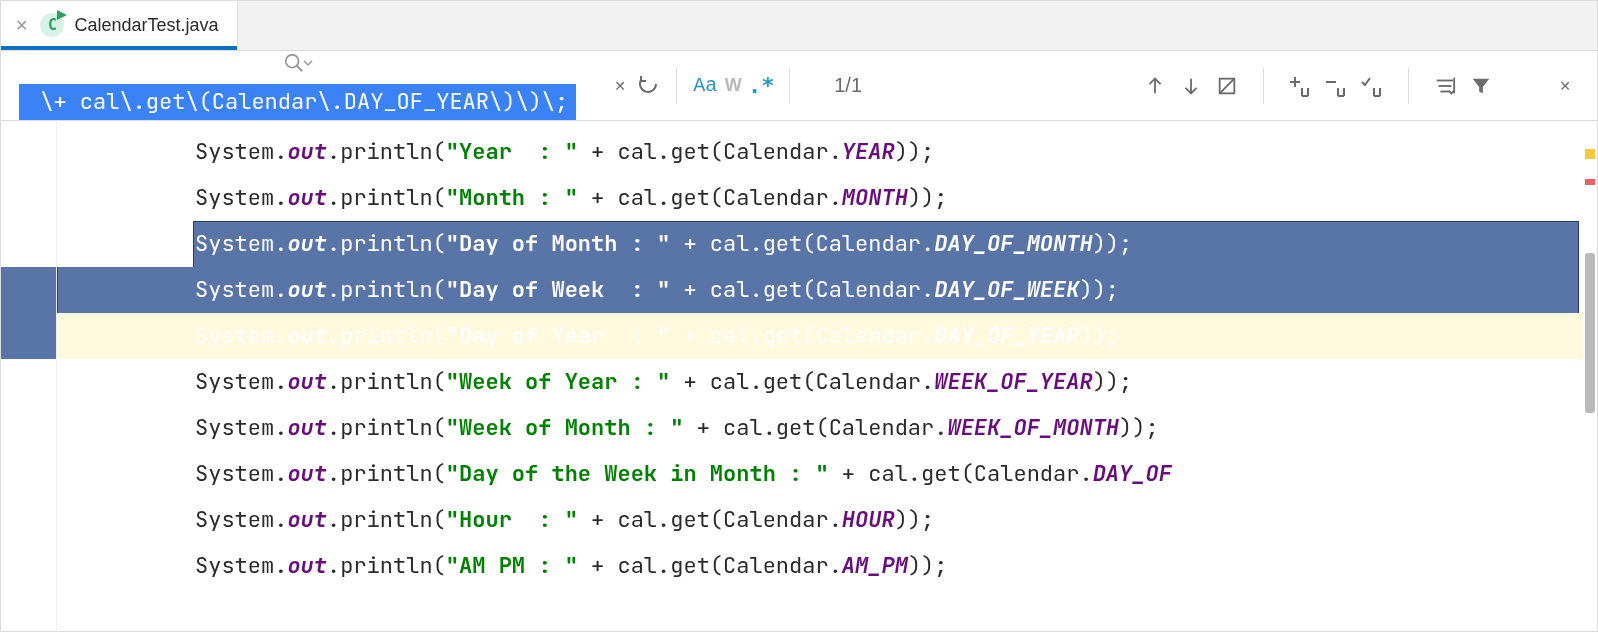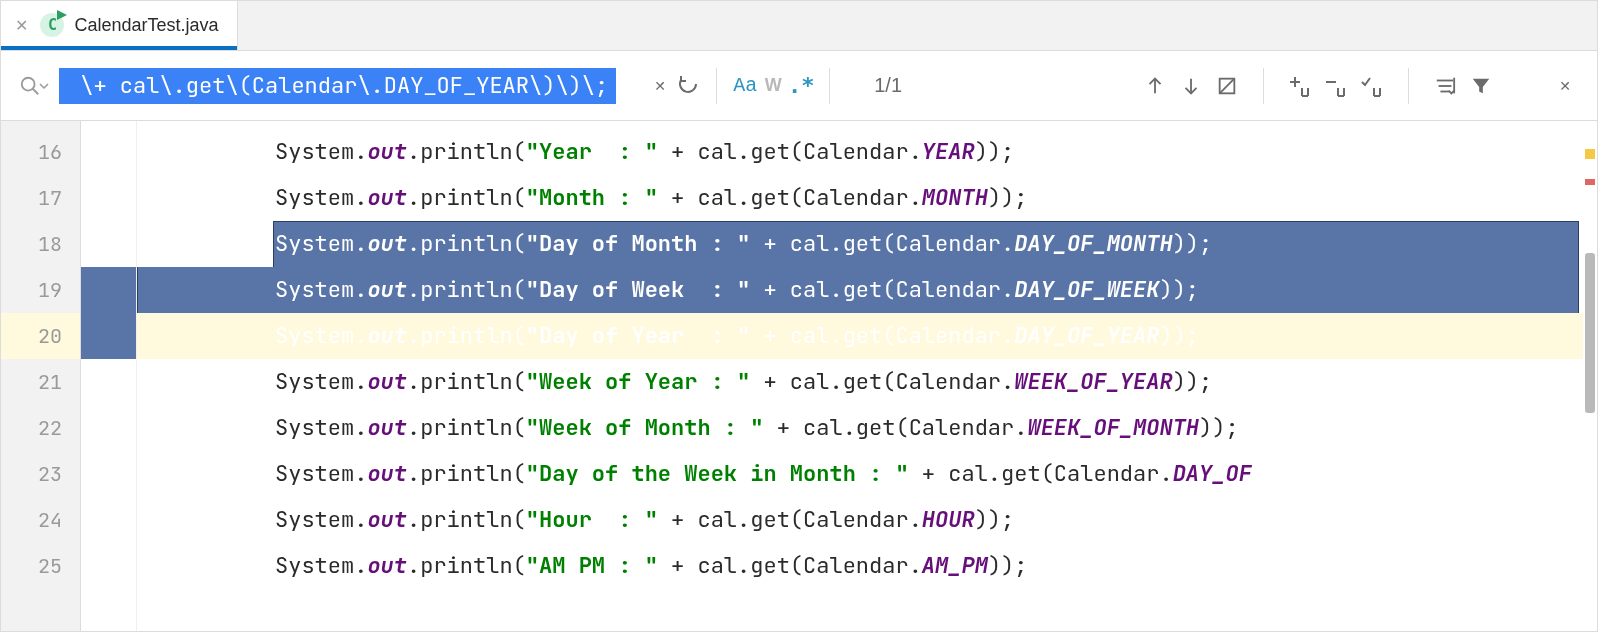--- a/index.html
+++ b/index.html
@@ -19,21 +19,21 @@
   .tab::after{content:"";position:absolute;left:0;right:0;bottom:0;height:4px;background:var(--active-tab);}
   .tab .close{margin-right:2px;color:#9a9a9a;font-size:16px;}
   .file-icon-outer{width:24px;height:24px;border-radius:50%;background:#d7f3e3;display:flex;align-items:center;justify-content:center;position:relative;}
   .file-icon-outer svg{position:absolute;}
   .file-icon-c{font-family:monospace;font-weight:700;color:#2d9e62;font-size:15px;z-index:1;}
   .play-badge{position:absolute;right:-3px;top:-3px;width:10px;height:10px;}
 
   
   .searchbar{height:70px;display:flex;align-items:center;background:#fff;border-bottom:1px solid var(--border);padding:0 18px;}
   .sb-sep{width:1px;height:36px;background:var(--border);margin:0 14px;}
-  .search-input-wrap{display:flex;align-items:center;gap:10px;}
+  .search-input-wrap{display:flex;align-items:center;gap:10px;flex-direction:column;}
   .search-mag{color:#9a9a9a;display:flex;align-items:center;}
   .search-value{height:36px;padding:1px 8px;background:var(--accent);color:#fff;font-family:"JetBrains Mono",Menlo,Consolas,monospace;font-size:22px;display:flex;align-items:center;white-space:pre;}
   .ico-btn{width:28px;height:28px;display:flex;align-items:center;justify-content:center;color:#6b6b6b;cursor:pointer;}
   .ico-btn.active{color:var(--cyan);}
   .matchcase{font-family:Liberation Mono, monospace;font-size:20px;}
   .wholeword{font-family:Arial,sans-serif;font-weight:700;font-size:18px;color:#b8b8b8;}
   .regex{font-family:monospace;font-size:22px;font-weight:700;}
   .matches{font-size:20px;color:#6b6b6b;padding:0 30px;text-align:center;}
   .right-icons{display:flex;align-items:center;margin-left:auto;gap:8px;}
   svg{flex-shrink:0;}
@@ -172,32 +172,20 @@
         <svg width="22" height="22" viewBox="0 0 24 24" fill="currentColor">
             <path d="M3 4h18l-7 9v7l-4-2v-5z"></path>
           </svg>
       </span>
       <div style="width:40px"></div>
       <span class="ico-btn">✕</span>
     </div>
   </div>
 
   <div class="editor">
-    <div class="gutter" id="gutter">
-        <div class="gln">16</div>
-        <div class="gln">17</div>
-        <div class="gln">18</div>
-        <div class="gln">19</div>
-        <div class="gln" style="background: var(--current-line);">20</div>
-        <div class="gln">21</div>
-        <div class="gln">22</div>
-        <div class="gln">23</div>
-        <div class="gln">24</div>
-        <div class="gln">25</div>
-      </div>
     <div class="fold-strip" id="fold">
         <div class="fold-row"></div>
         <div class="fold-row"></div>
         <div class="fold-row"></div>
         <div class="fold-row" style="background: var(--sel);"></div>
         <div class="fold-row" style="background: var(--sel);"></div>
         <div class="fold-row"></div>
         <div class="fold-row"></div>
         <div class="fold-row"></div>
         <div class="fold-row"></div>

